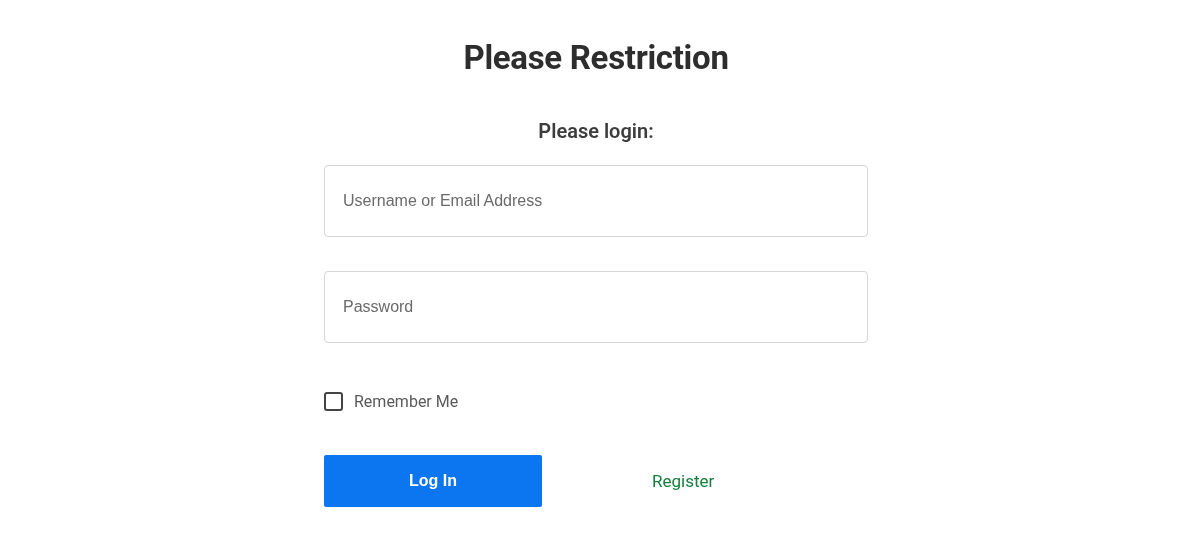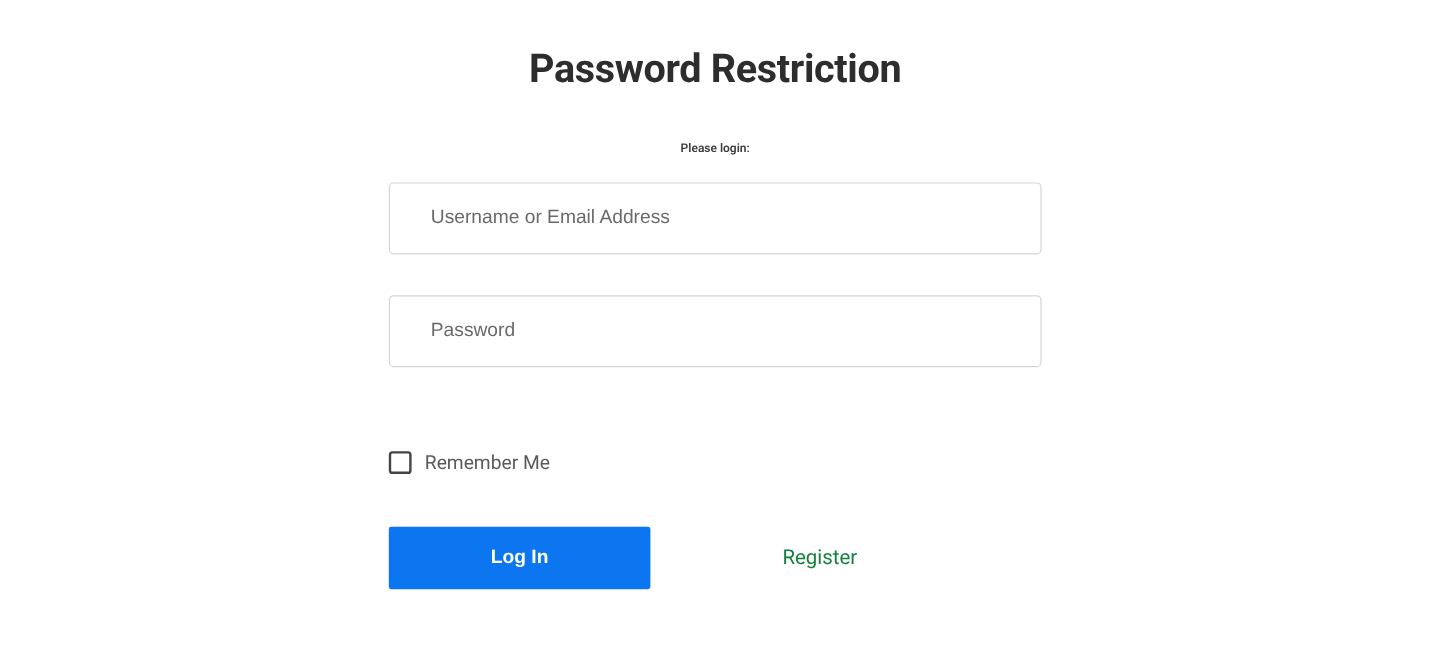--- a/index.html
+++ b/index.html
@@ -30,48 +30,48 @@
       text-align: center;
       font-size: 16px;
       color: #4a4a4a;
       line-height: 1.6;
       max-width: 1060px;
       margin: 0 auto 30px;
       padding: 0 20px;
     }
     .login-prompt {
       text-align: center;
-      font-size: 10px;
+      font-size: 20px;
       font-weight: 600;
       color: #3d3d3d;
       margin-bottom: 22px;
     }
     .form {
       width: 544px;
       margin: 0 auto;
     }
     .input {
       width: 100%;
-      height: 60px;
+      height: 72px;
       border: 1px solid #d6d6d6;
       border-radius: 4px;
-      padding: 0 34px;
+      padding: 0 18px;
       font-size: 16px;
       color: #333;
       background: #fff;
       outline: none;
       margin-bottom: 34px;
     }
     .input::placeholder {
       color: #6a6a6a;
     }
     .remember-row {
       display: flex;
       align-items: center;
-      margin-top: 36px;
+      margin-top: 15px;
       margin-bottom: 44px;
     }
     .checkbox {
       width: 19px;
       height: 19px;
       border: 2px solid #444;
       border-radius: 3px;
       background: #fff;
       cursor: pointer;
       margin-right: 11px;
@@ -101,21 +101,21 @@
       font-size: 17px;
       text-decoration: none;
       margin-left: 110px;
       cursor: pointer;
     }
   </style>
 </head>
 <body>
 
 <div class="container">
-  <h1 class="page-title">Password Restriction</h1>
+  <h1 class="page-title">Please Restriction</h1>
   <div class="login-prompt">Please login:</div>
   <form class="form">
     <input type="text" class="input" placeholder="Username or Email Address" style="">
     <input type="password" class="input" placeholder="Password" style="">
     <div class="remember-row">
       <div class="checkbox"></div>
       <span class="remember-label">Remember Me</span>
     </div>
     <div class="actions">
       <button type="button" class="login-button">Log In</button>

